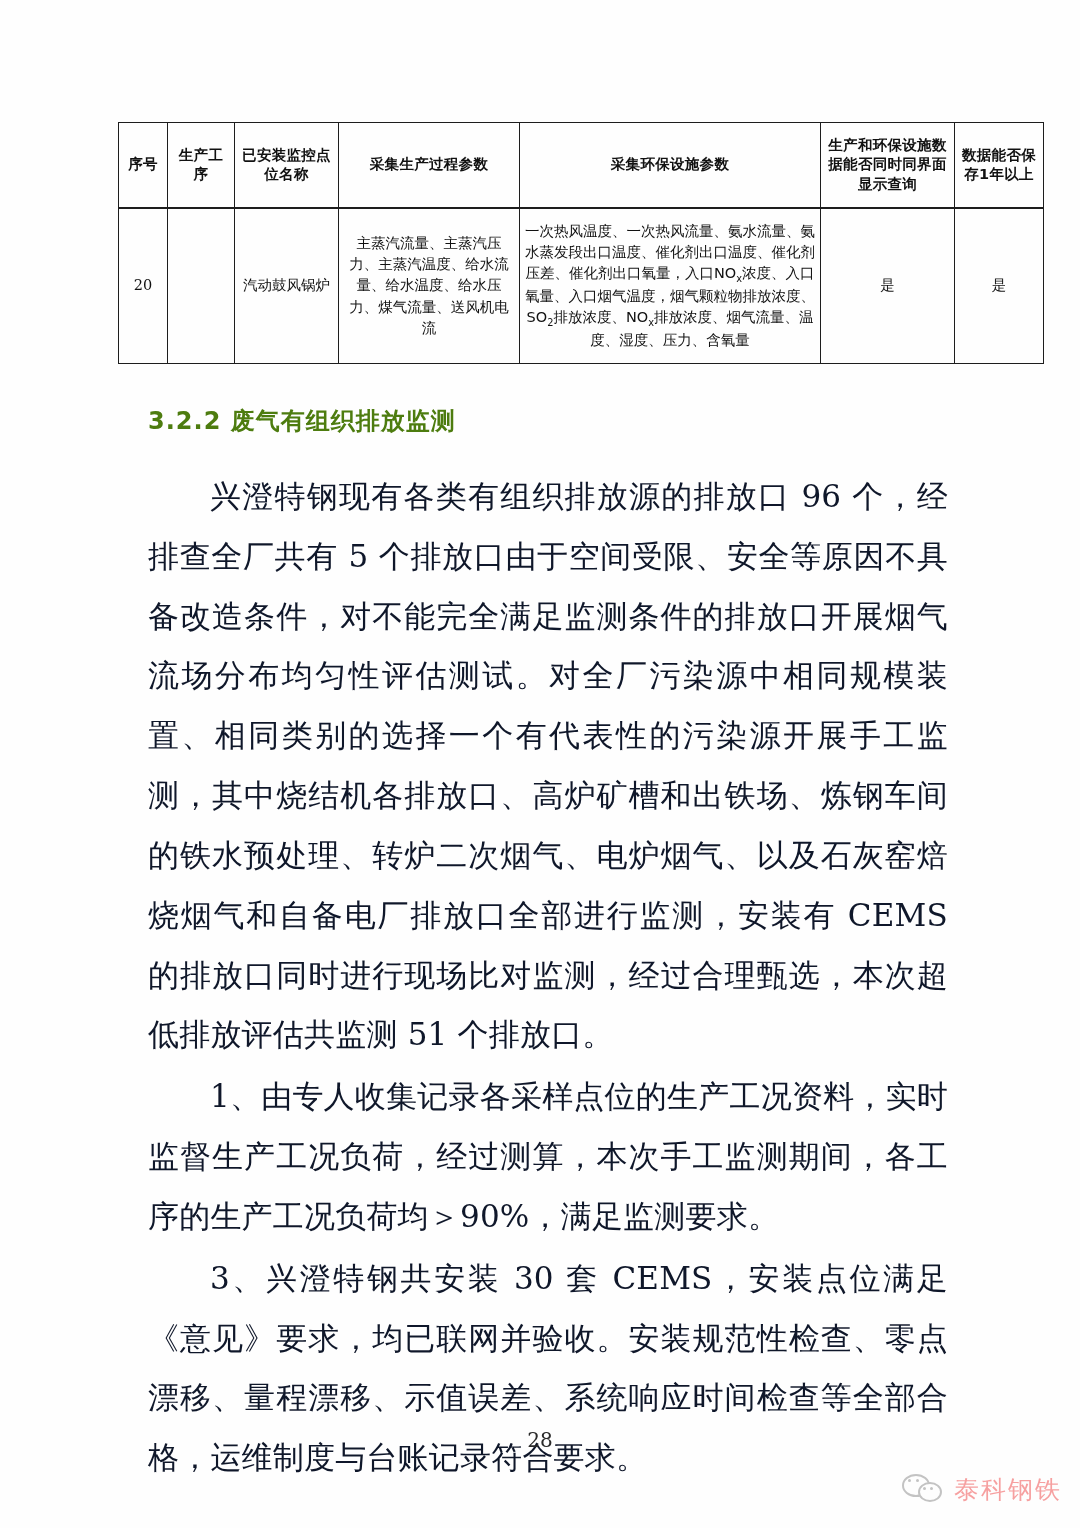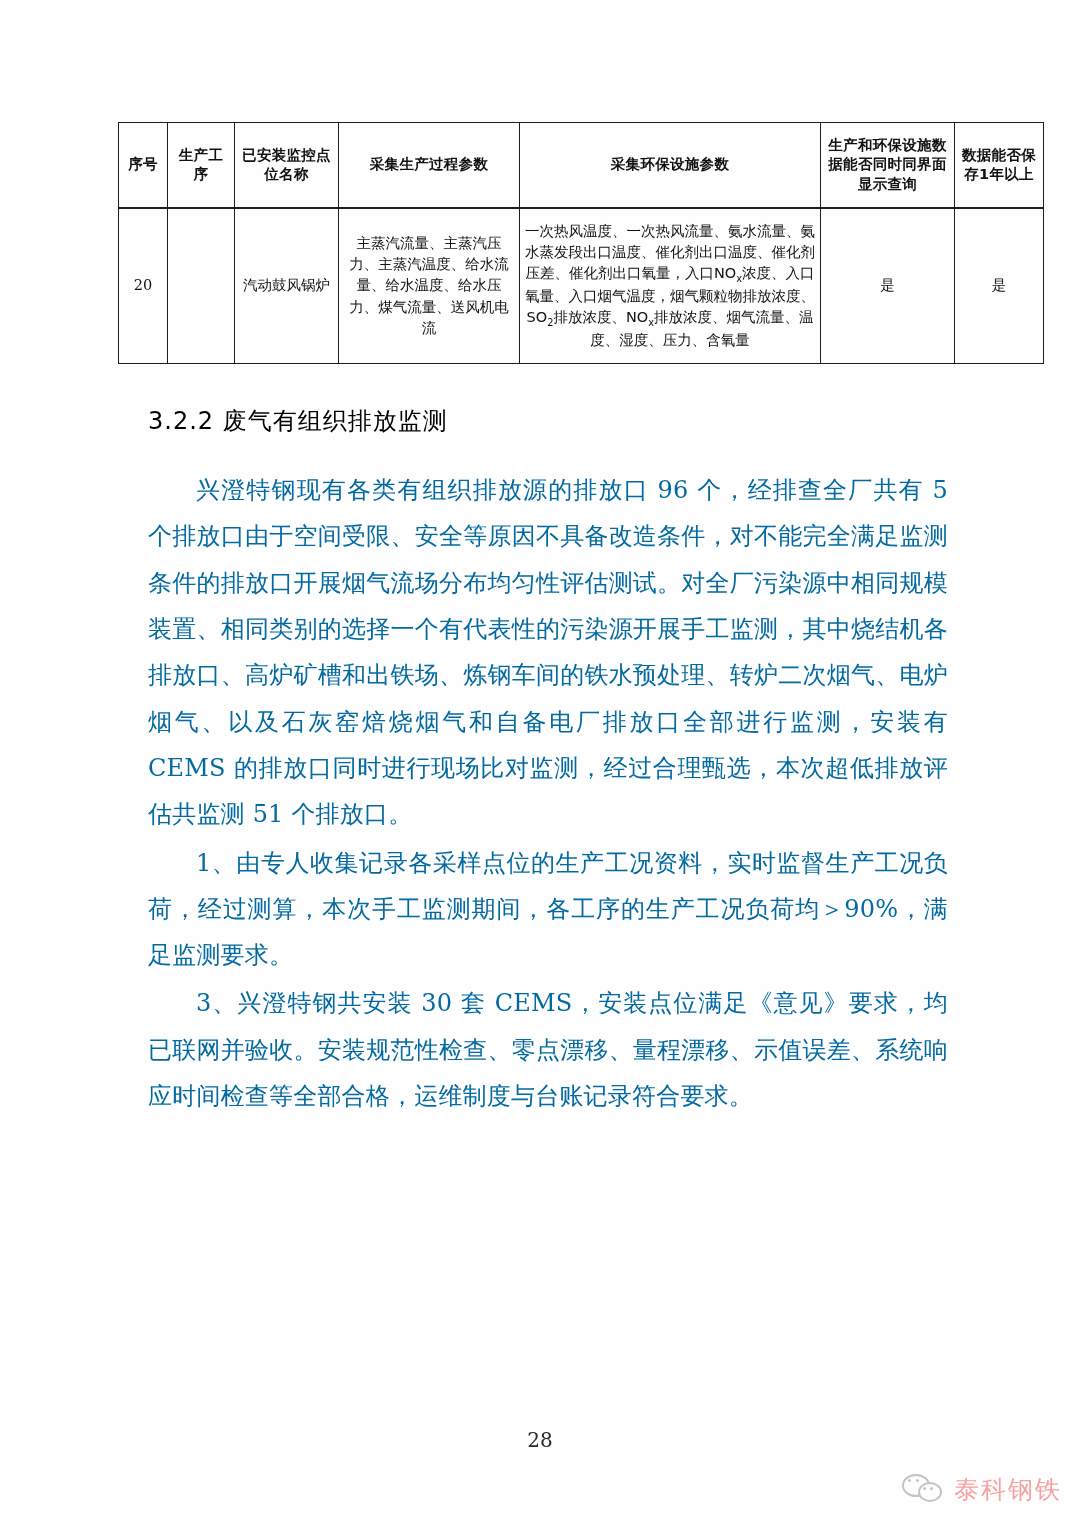--- a/index.html
+++ b/index.html
@@ -86,33 +86,33 @@
   
   .content {
     position: absolute;
     left: 148px;
     top: 405px;
     width: 812px;
   }
   h2.section-heading {
     font-family: "DejaVu Sans", "Liberation Sans", sans-serif;
     font-size: 24px;
-    font-weight: normal;
+    font-weight: bold;
     margin: 0 0 30px 0;
     letter-spacing: 1px;
-    color: #000000;
+    color: #4d7c0f;
   }
   p.body-para {
-    font-size: 24px;
+    font-size: 31px;
     line-height: 1.93;
     margin: 0 12px 2px 0;
     text-align: justify;
     text-justify: inter-ideograph;
     text-indent: 2em;
-    color: #0369a1;
+    color: #0f172a;
     letter-spacing: 0.2px;
   }
   p.body-para.tight {
     margin-bottom: 0;
   }
 
   
   .page-number {
     position: absolute;
     left: 0;

